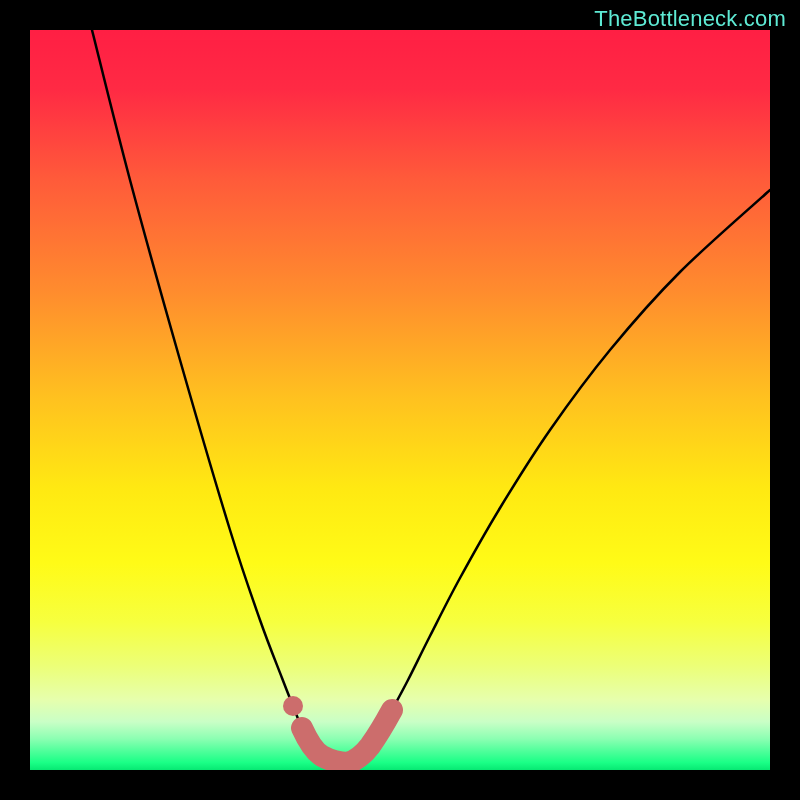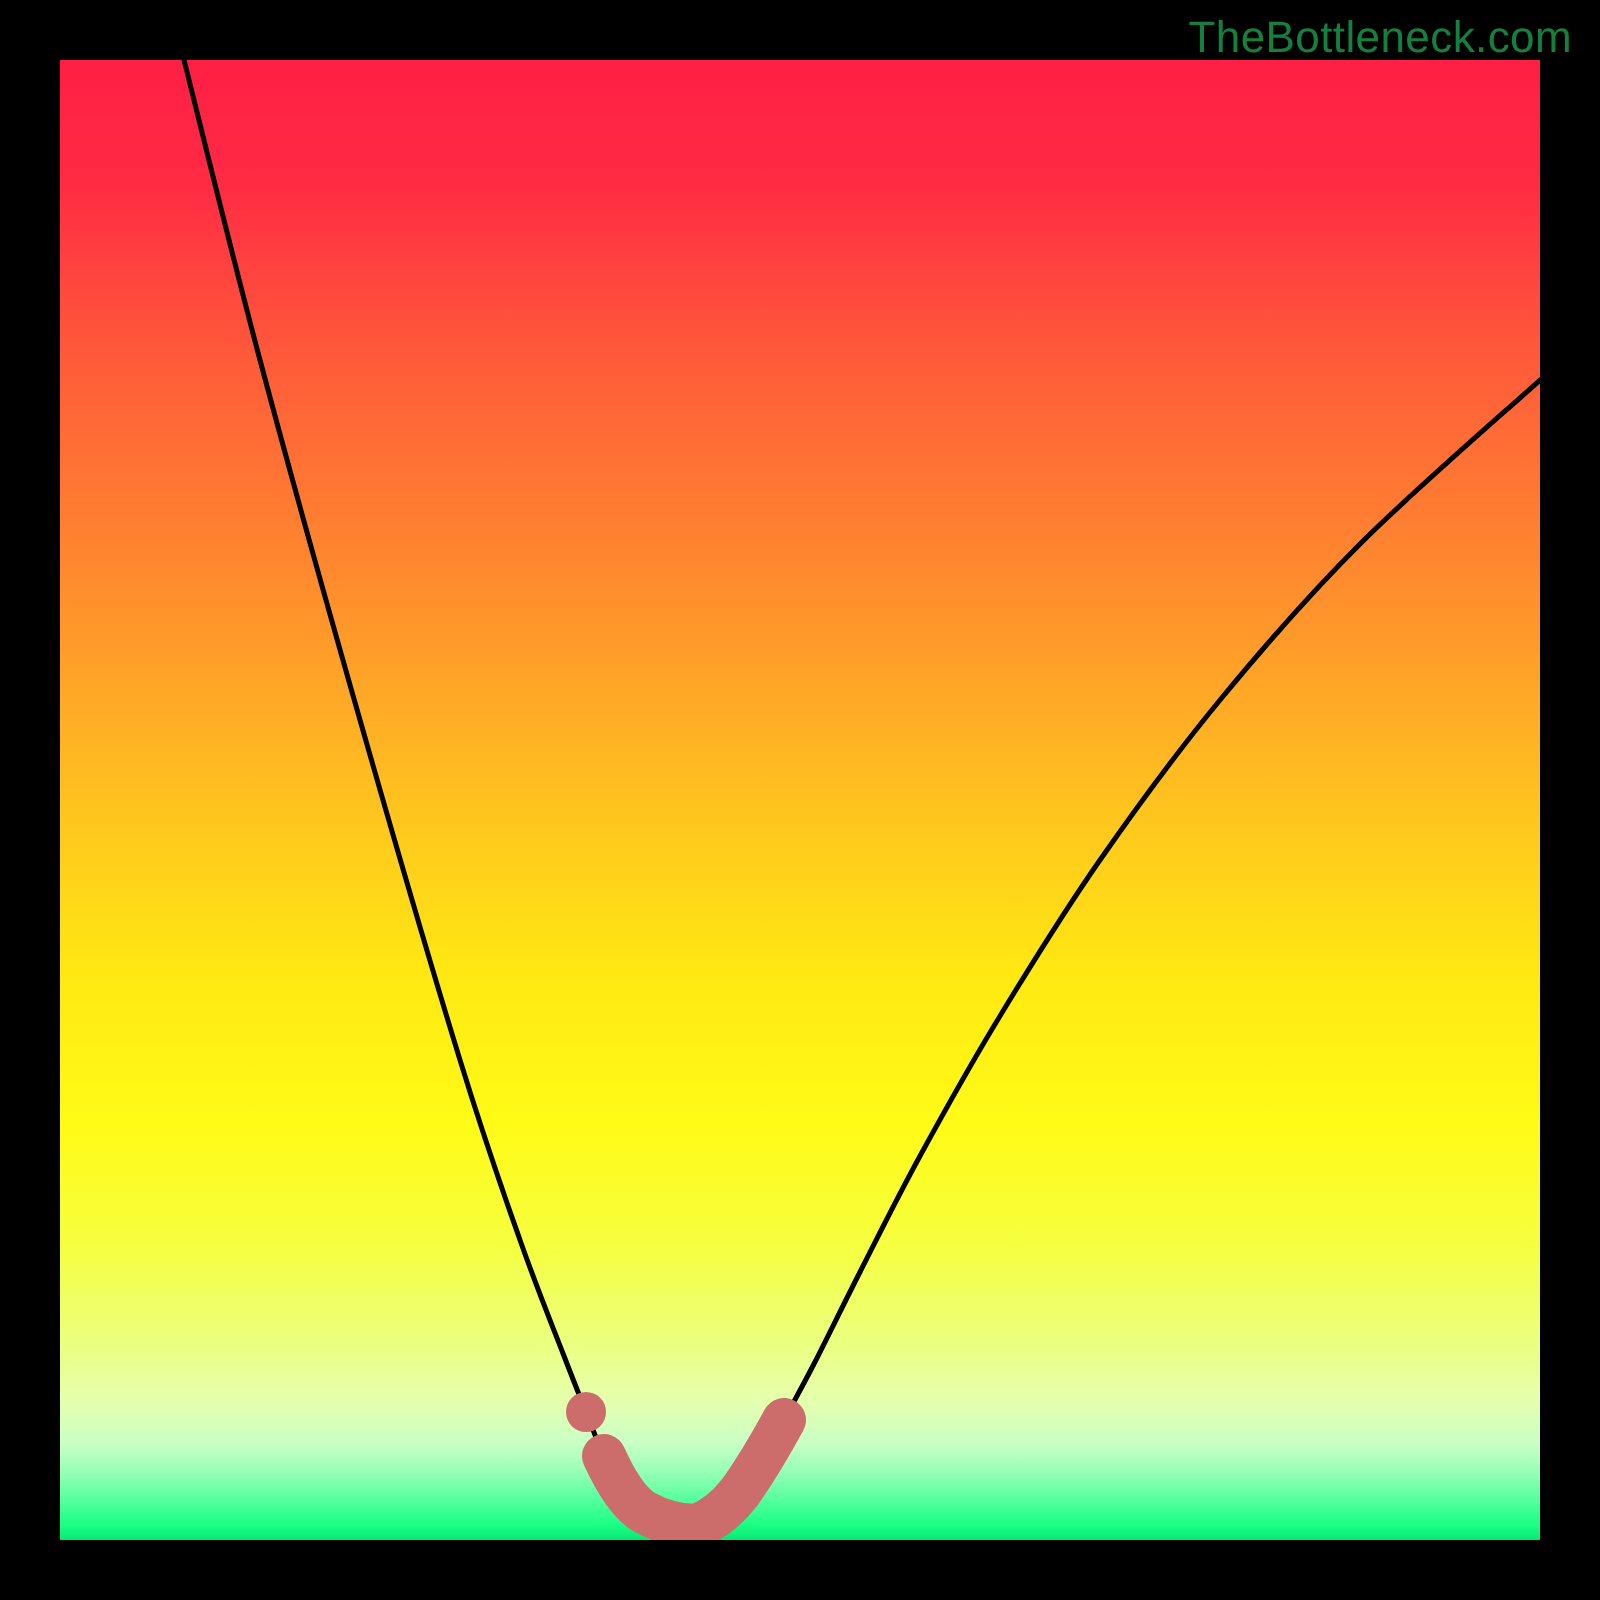--- a/index.html
+++ b/index.html
@@ -20,21 +20,21 @@
     overflow: hidden;
   }
   .gradient {
     position: absolute;
     inset: 0;
   }
   .watermark {
     position: absolute;
     top: 6px;
     right: 14px;
-    color: #15803d;
+    color: #5eead4;
     font-size: 22px;
     font-weight: 500;
     letter-spacing: 0.2px;
   }
   svg.curve {
     position: absolute;
     inset: 0;
   }
 </style>
 </head>

